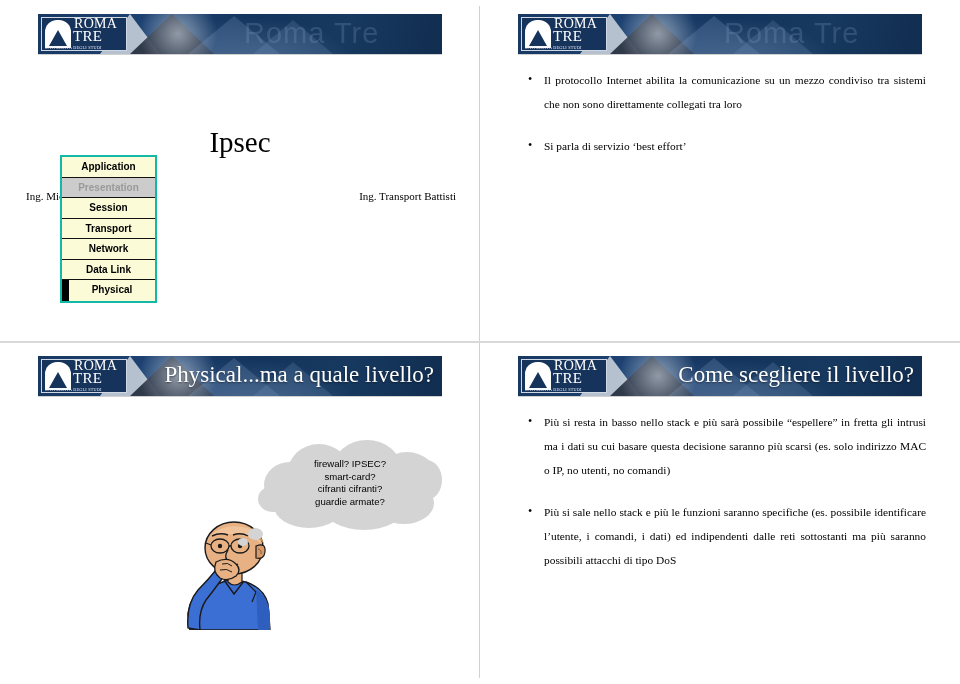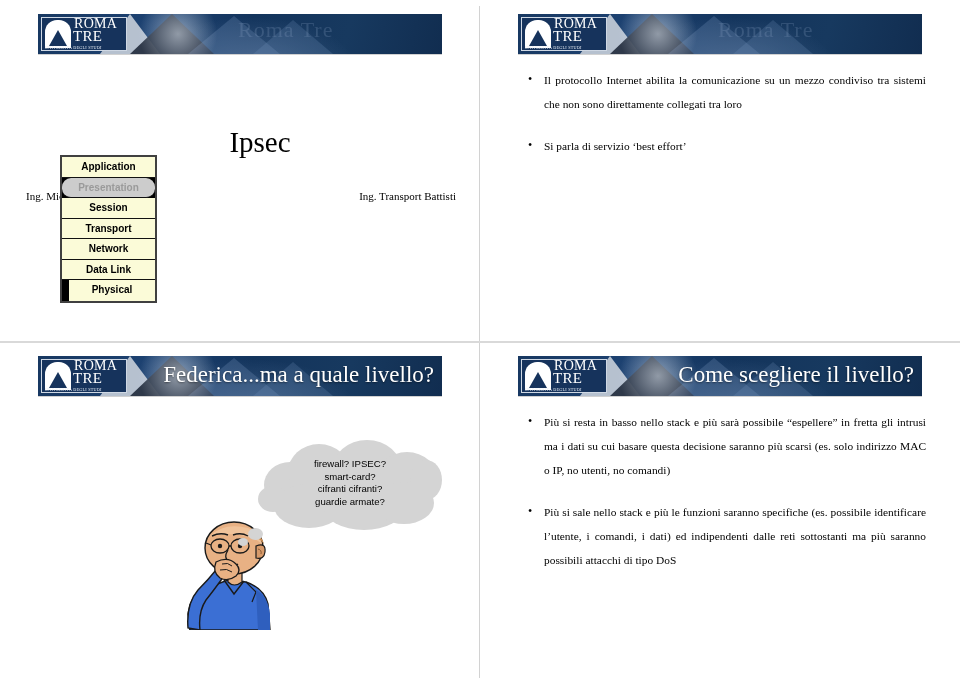--- a/index.html
+++ b/index.html
@@ -103,24 +103,24 @@
   .banner-glow {
     position: absolute;
     left: 95px;
     top: -16px;
     width: 90px;
     height: 72px;
     background: radial-gradient(circle, rgba(235,242,250,0.55) 0%, rgba(235,242,250,0.0) 68%);
   }
   .banner-ghost {
     position: absolute;
-    left: 200px;
+    left: 206px;
     top: 3px;
-    font-family: Liberation Serif, serif;
-    font-size: 22px;
+    font-family: Liberation Sans, sans-serif;
+    font-size: 29px;
     color: rgba(150,175,205,0.22);
     letter-spacing: 1px;
     white-space: nowrap;
     user-select: none;
   }
 
   
   .logo {
     position: absolute;
     left: 3px;
@@ -202,21 +202,20 @@
   
   .big-title {
     position: absolute;
     left: 0;
     top: 126px;
     width: 480px;
     text-align: center;
     font-family: "Liberation Serif", serif;
     font-size: 29px;
     color: #000000;
-    padding-left: 20px;
   }
   .authors {
     position: absolute;
     left: 26px;
     top: 190px;
     width: 430px;
     display: flex;
     justify-content: space-between;
     font-family: "Liberation Serif", serif;
     font-size: 11px;
@@ -249,41 +248,40 @@
     font-size: 12px;
     color: #000000;
   }
 
   
   .stack {
     position: absolute;
     left: 60px;
     top: 155px;
     width: 97px;
-    border: 2px solid #404040;
+    border: 2px solid #14b8a6;
     background: #000000;
     box-sizing: border-box;
   }
   .stack-layer {
     height: 20.5px;
     line-height: 20.5px;
     text-align: center;
     font-family: "Liberation Sans", sans-serif;
     font-weight: bold;
     font-size: 10px;
     color: #000000;
     background: #fbfbd8;
     border-bottom: 1px solid #111111;
     box-sizing: border-box;
   }
   .stack-layer:last-child { border-bottom: none; margin-left: 7px; }
   .stack-layer.dim {
     background: #cccccc;
     color: #9a9a9a;
-    border-radius: 9px;
   }
 
   
   .bubble-wrap {
     position: absolute;
     left: 258px;
     top: 440px;
   }
   .bubble {
     position: relative;
@@ -379,21 +377,21 @@
         <div class="banner-pyr pyr-b"></div>
         <div class="banner-pyr pyr-c"></div>
         <div class="banner-pyr pyr-d"></div>
         <div class="banner-glow"></div>
         <div class="logo">
           <div class="logo-mark"></div>
           <div class="logo-roma">ROMA</div>
           <div class="logo-tre">TRE</div>
           <div class="logo-sub">UNIVERSITÀ DEGLI STUDI</div>
         </div>
-        <div class="banner-title">Federica...ma a quale livello?</div>
+        <div class="banner-title">Physical...ma a quale livello?</div>
       </div>
     </div>
 
     <div class="slide">
       <div class="banner">
         <div class="banner-pyr pyr-a"></div>
         <div class="banner-pyr pyr-b"></div>
         <div class="banner-pyr pyr-c"></div>
         <div class="banner-pyr pyr-d"></div>
         <div class="banner-glow"></div>

